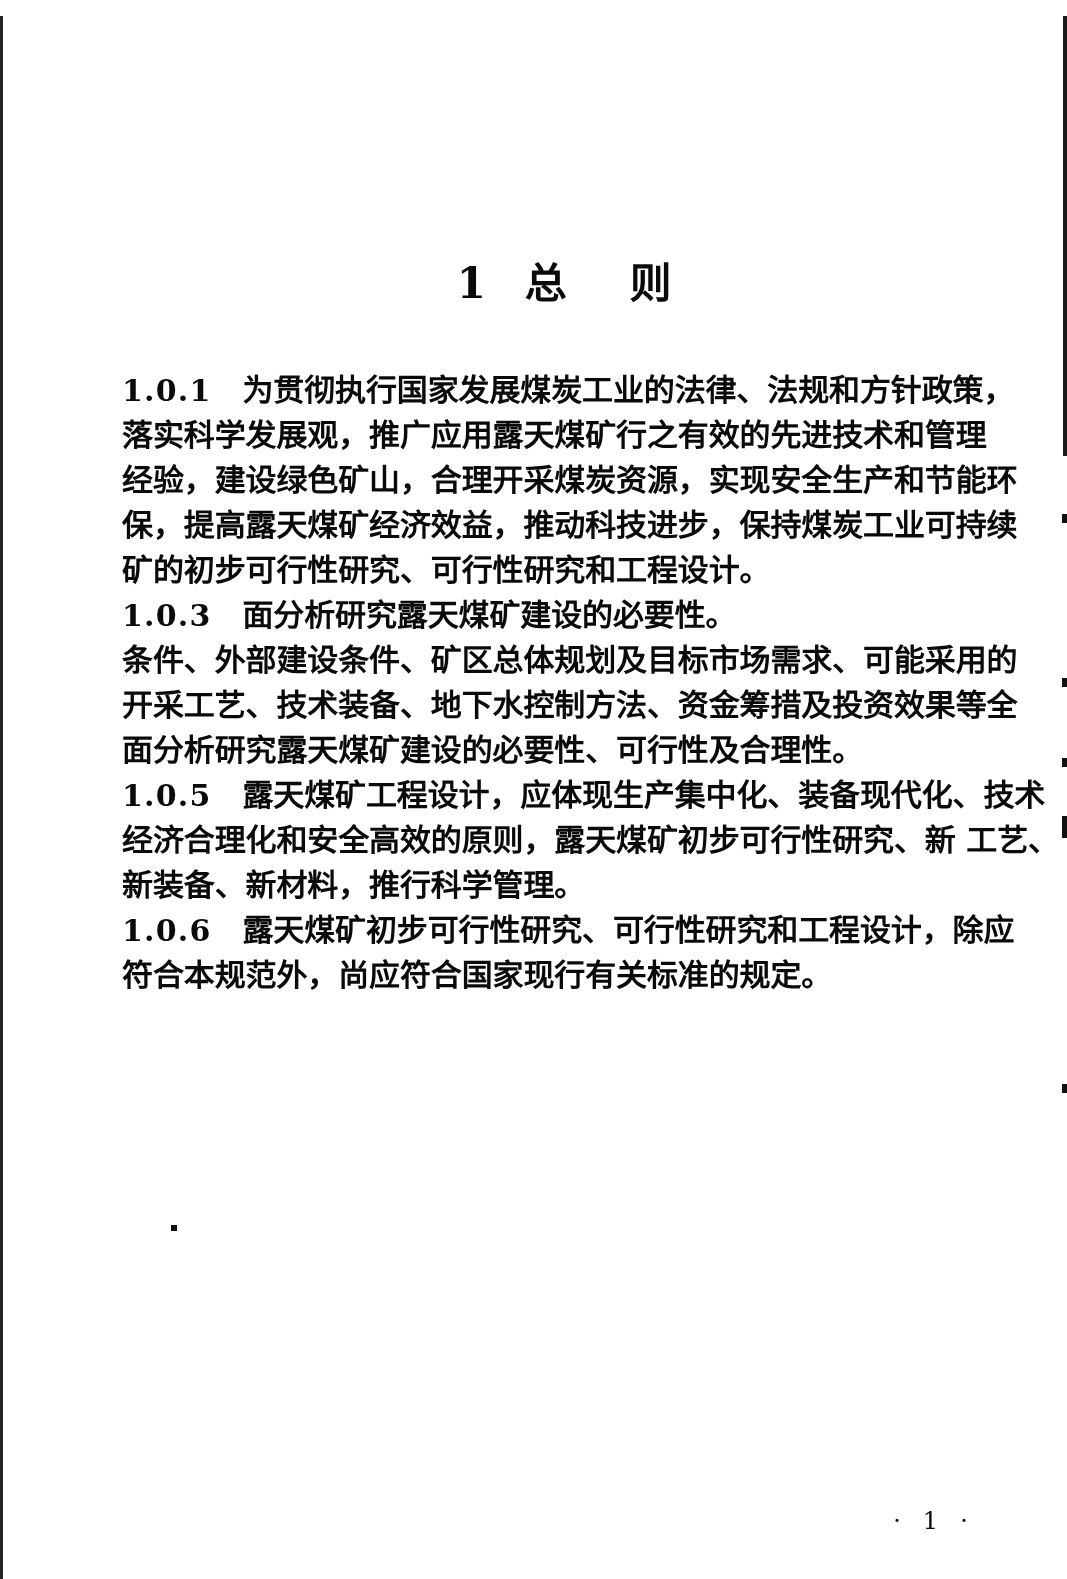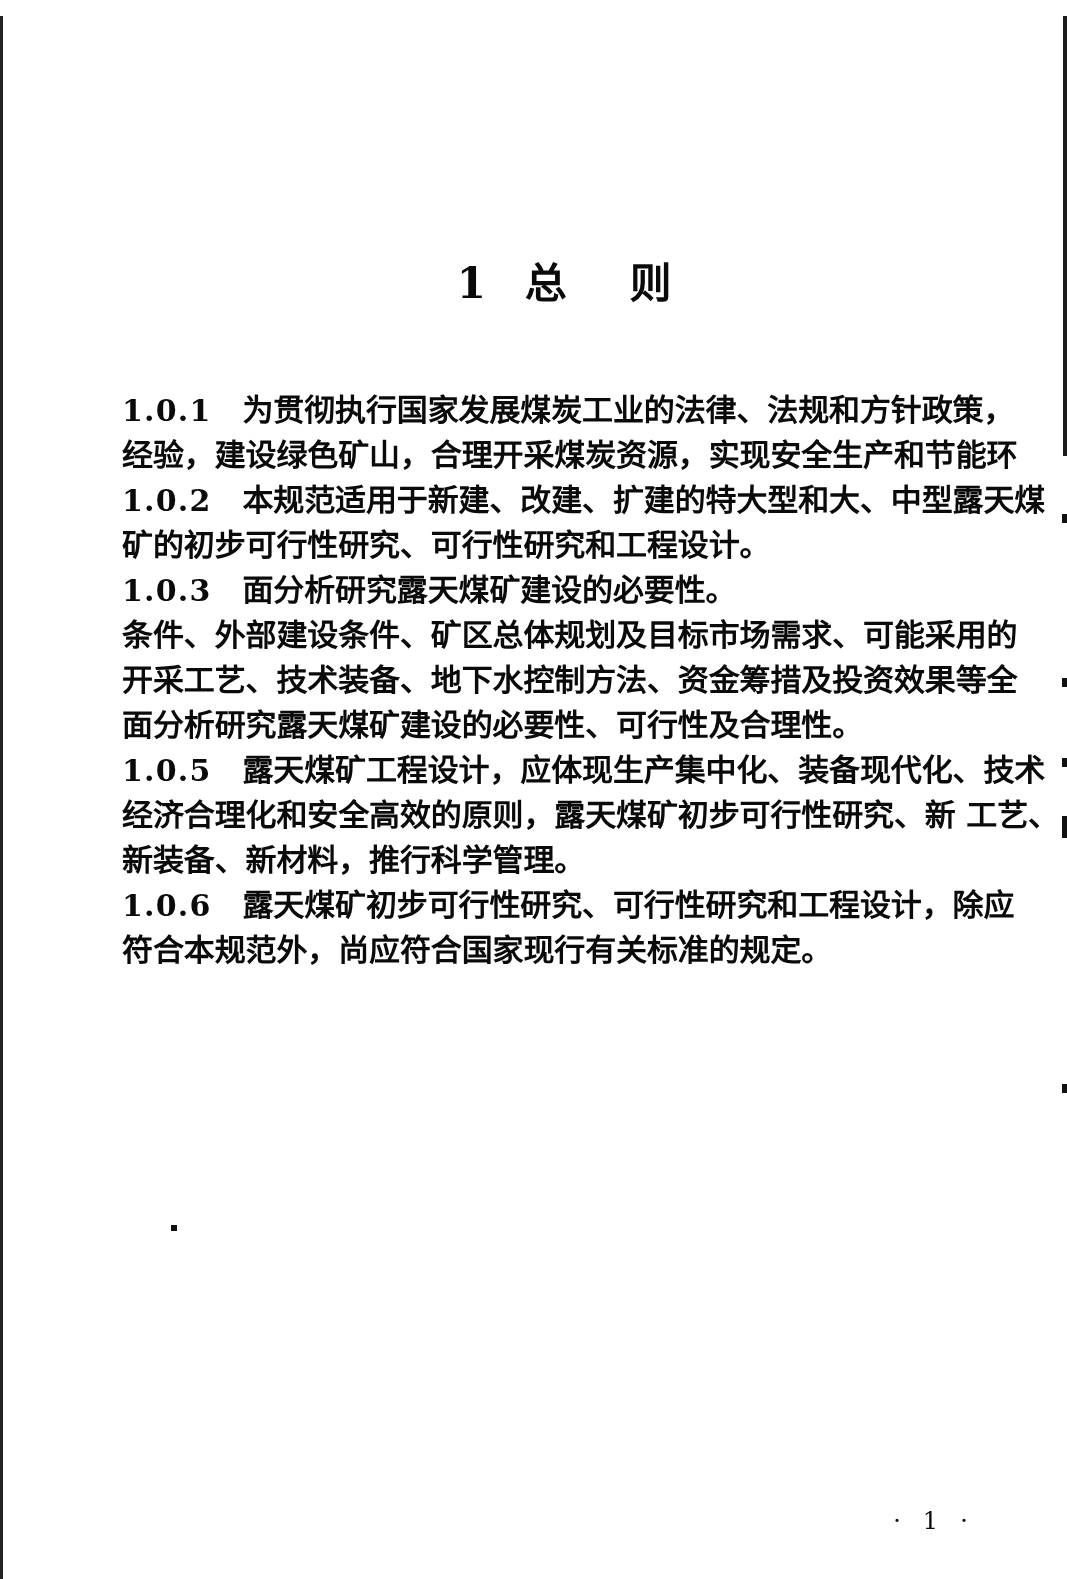--- a/index.html
+++ b/index.html
@@ -68,21 +68,21 @@
   }
   .chapter-heading .title {
     font-family: "DejaVu Sans", "Liberation Sans", sans-serif;
     font-weight: 700;
   }
 
   
   .body-block {
     position: absolute;
     left: 122px;
-    top: 372px;
+    top: 352px;
     width: 826px;
   }
 
   .text-line {
     height: 45px;
     line-height: 45px;
     font-size: 31px;
     white-space: pre;
     font-family: "DejaVu Sans", "Liberation Sans", sans-serif;
     font-weight: 700;
@@ -120,22 +120,23 @@
   <div class="scan-edge-tick" style="top:800px; height:22px;"></div>
   <div class="scan-edge-tick" style="top:1068px;"></div>
   <div class="scan-speck" style="left:171px; top:1209px; width:6px; height:6px;"></div>
 
   <div class="chapter-heading">
     <span class="num">1</span><span class="title" style="padding-left:38px;">总    则</span>
   </div>
 
   <div class="body-block">
     <div class="text-line"><span class="clause-num">1.0.1</span><span>　为贯彻执行国家发展煤炭工业的法律、法规和方针政策，</span></div>
+    <div class="text-line"><span class="clause-num"></span><span>落实科学发展观，推广应用露天煤矿行之有效的先进技术和管理</span></div>
     <div class="text-line"><span class="clause-num"></span><span>经验，建设绿色矿山，合理开采煤炭资源，实现安全生产和节能环</span></div>
-    <div class="text-line"><span class="clause-num">1.0.2</span><span>　本规范适用于新建、改建、扩建的特大型和大、中型露天煤</span></div>
+    <div class="text-line"><span class="clause-num"></span><span>保，提高露天煤矿经济效益，推动科技进步，保持煤炭工业可持续</span></div>
     <div class="text-line"><span class="clause-num"></span><span>矿的初步可行性研究、可行性研究和工程设计。</span></div>
     <div class="text-line"><span class="clause-num">1.0.3</span><span>　面分析研究露天煤矿建设的必要性。</span></div>
     <div class="text-line"><span class="clause-num"></span><span>条件、外部建设条件、矿区总体规划及目标市场需求、可能采用的</span></div>
     <div class="text-line"><span class="clause-num"></span><span>开采工艺、技术装备、地下水控制方法、资金筹措及投资效果等全</span></div>
     <div class="text-line"><span class="clause-num"></span><span>面分析研究露天煤矿建设的必要性、可行性及合理性。</span></div>
     <div class="text-line"><span class="clause-num">1.0.5</span><span>　露天煤矿工程设计，应体现生产集中化、装备现代化、技术</span></div>
     <div class="text-line"><span class="clause-num"></span><span>经济合理化和安全高效的原则，露天煤矿初步可行性研究、新 工艺、</span></div>
     <div class="text-line"><span class="clause-num"></span><span>新装备、新材料，推行科学管理。</span></div>
     <div class="text-line"><span class="clause-num">1.0.6</span><span>　露天煤矿初步可行性研究、可行性研究和工程设计，除应</span></div>
     <div class="text-line"><span class="clause-num"></span><span>符合本规范外，尚应符合国家现行有关标准的规定。</span></div>

